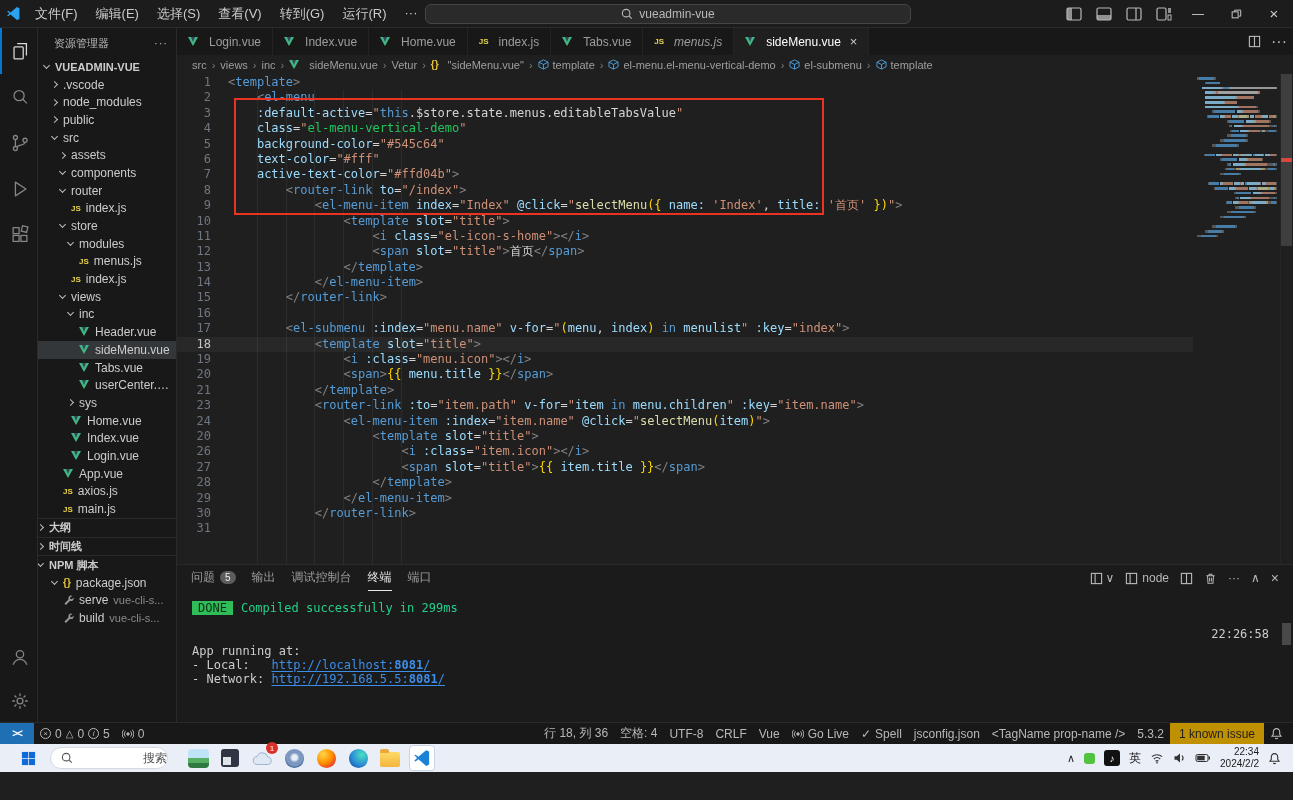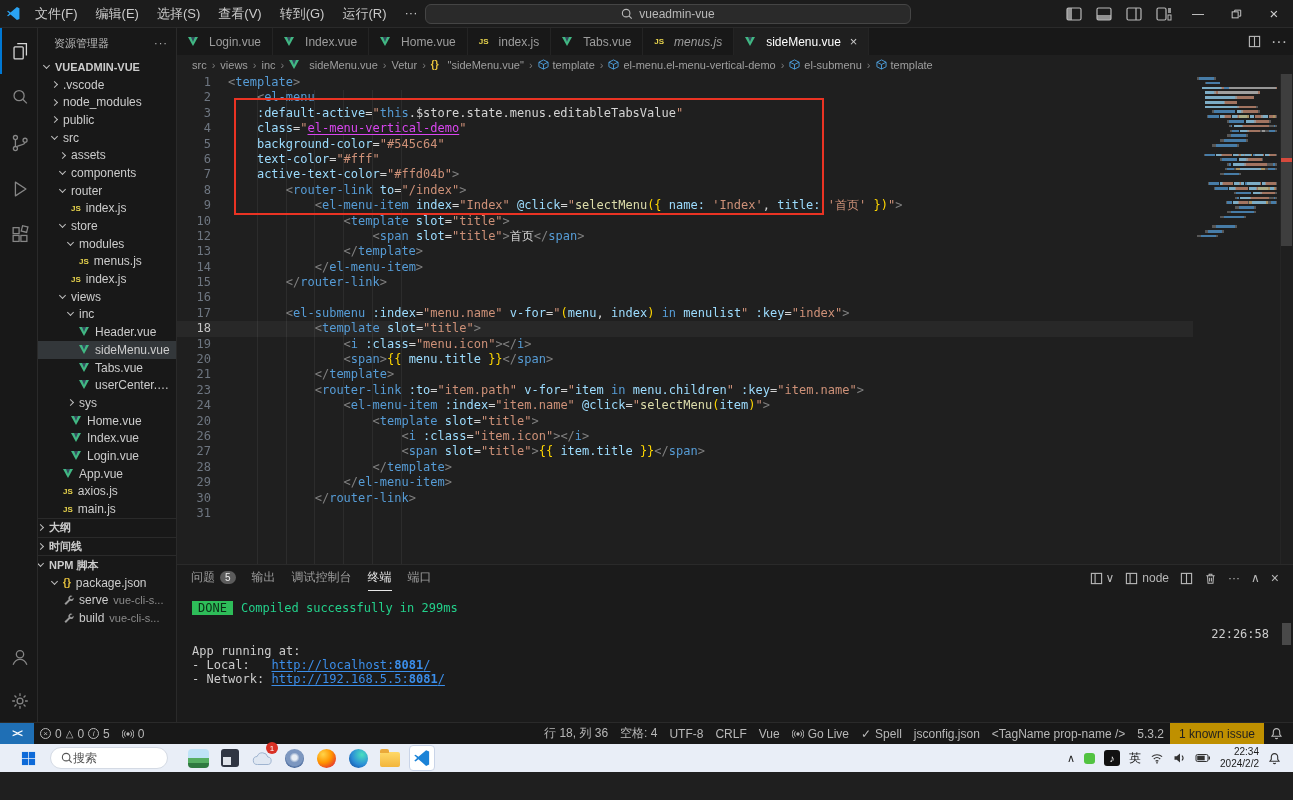--- a/index.html
+++ b/index.html
@@ -76,21 +76,21 @@
   .code-area { flex:1; position:relative; background:#1f1f1f; overflow:hidden;
     font-family:"DejaVu Sans Mono", monospace; font-size:12px; }
   .code-lines { position:absolute; left:0; top:1px; right:100px; }
   .line { height:15.4px; line-height:15.4px; display:flex; white-space:pre; }
   .line.cur { background:rgba(255,255,255,0.045); }
   .ln { width:34px; text-align:right; margin-right:17px; color:#6e7681; flex:none; }
   .line.cur .ln { color:#c6c6c6; }
   .lc { white-space:pre; }
   .p{color:#808080} .t{color:#569cd6} .a{color:#9cdcfe} .s{color:#ce9178}
   .k{color:#569cd6} .w{color:#d4d4d4} .f{color:#dcdcaa} .g{color:#ffd700}
-  .e{color:#9cdcfe} .u{color:#d946ef; text-decoration:underline; text-underline-offset:2px; }
+  .e{color:#9cdcfe} .u{color:#22c55e; text-underline-offset:2px; }
   .guides { position:absolute; left:0; top:0; bottom:0; right:100px; pointer-events:none; }
   .guide { position:absolute; top:16px; bottom:0; width:1px; background:rgba(255,255,255,0.06); }
   .annotation { position:absolute; left:57px; top:24px; width:590px; height:117px;
     border:2px solid #ea3323; z-index:6; pointer-events:none; }
   .minimap { position:absolute; right:16px; top:3px; width:80px; }
   .mm-row { display:flex; height:2.6px; margin-bottom:2.2px; }
   .mm-seg { height:100%; opacity:0.75; }
   .vscroll { position:absolute; right:0; top:0; width:13px; height:100%; background:#1f1f1f; border-left:1px solid #252525; }
   .vthumb { position:absolute; right:1px; top:0; width:11px; height:172px; background:rgba(121,121,121,0.35); }
   .ruler-mark { position:absolute; right:1px; top:84px; width:11px; height:4px; background:#d64a3d; }
@@ -120,21 +120,21 @@
   .st-item { display:flex; align-items:center; gap:4px; padding:0 6px; height:22px; white-space:nowrap; }
   .st-circle { display:inline-flex; width:11px; height:11px; border:1px solid currentColor; border-radius:50%;
     align-items:center; justify-content:center; font-size:8px; line-height:1; }
   .st-right { margin-left:auto; display:flex; align-items:center; }
   .st-warnbadge { background:#bf9000; color:#1f1f1f; height:22px; display:flex; align-items:center; padding:0 9px; }
 
   
   .taskbar { height:28px; background:#e9eef7; display:flex; align-items:center; padding-left:14px; position:relative; }
   .start-btn { width:28px; height:26px; display:flex; align-items:center; justify-content:center; }
   .task-search { width:118px; height:22px; background:#ffffff; border:1px solid #d4dae4; border-radius:12px;
-    display:flex; align-items:center; padding-left:10px; color:#555; font-size:12px; margin:0 14px 0 8px; }
+    display:flex; align-items:center; padding-left:10px; color:#555; font-size:12px; margin:0 14px 0 8px;justify-content:space-between; }
   .task-ic { width:26px; height:26px; display:flex; align-items:center; justify-content:center; margin:0 3px; position:relative; border-radius:4px; }
   .task-ic.active { background:#ffffff; border:1px solid #c9d4e8; }
   .land-thumb { width:21px; height:19px; border-radius:4px;
     background:linear-gradient(180deg,#bfe3f7 0 45%, #55ae62 45% 72%, #2f7a40 72%); }
   .tview { width:18px; height:18px; background:#2f3542; border-radius:3px; position:relative; }
   .tview::after { content:""; position:absolute; left:2px; bottom:2px; width:8px; height:8px; background:#dfe3ea; }
   .cloudwrap { position:relative; }
   .redbadge { position:absolute; top:-3px; right:-3px; width:12px; height:12px; background:#d93025; color:#fff;
     border-radius:50%; font-size:8px; display:flex; align-items:center; justify-content:center; }
   .spiral { width:19px; height:19px; border-radius:50%;
@@ -567,20 +567,21 @@
             <div class="line"><span class="ln">1</span><span class="lc"><span class="p">&lt;</span><span class="t">template</span><span class="p">&gt;</span></span></div>
             <div class="line"><span class="ln">2</span><span class="lc"><span class="w">    </span><span class="p">&lt;</span><span class="t">el-menu</span></span></div>
             <div class="line"><span class="ln">3</span><span class="lc"><span class="w">    </span><span class="a">:default-active</span><span class="w">=</span><span class="s">"</span><span class="k">this</span><span class="w">.$store.state.menus.editableTabsValue</span><span class="s">"</span></span></div>
             <div class="line"><span class="ln">4</span><span class="lc"><span class="w">    </span><span class="a">class</span><span class="w">=</span><span class="s">"</span><span class="u">el-menu-vertical-demo</span><span class="s">"</span></span></div>
             <div class="line"><span class="ln">5</span><span class="lc"><span class="w">    </span><span class="a">background-color</span><span class="w">=</span><span class="s">"#545c64"</span></span></div>
             <div class="line"><span class="ln">6</span><span class="lc"><span class="w">    </span><span class="a">text-color</span><span class="w">=</span><span class="s">"#fff"</span></span></div>
             <div class="line"><span class="ln">7</span><span class="lc"><span class="w">    </span><span class="a">active-text-color</span><span class="w">=</span><span class="s">"#ffd04b"</span><span class="p">&gt;</span></span></div>
             <div class="line"><span class="ln">8</span><span class="lc"><span class="w">        </span><span class="p">&lt;</span><span class="t">router-link</span><span class="w"> </span><span class="a">to</span><span class="w">=</span><span class="s">"/index"</span><span class="p">&gt;</span></span></div>
             <div class="line"><span class="ln">9</span><span class="lc"><span class="w">            </span><span class="p">&lt;</span><span class="t">el-menu-item</span><span class="w"> </span><span class="a">index</span><span class="w">=</span><span class="s">"Index"</span><span class="w"> </span><span class="a">@click</span><span class="w">=</span><span class="s">"</span><span class="f">selectMenu</span><span class="g">({</span><span class="w"> </span><span class="e">name:</span><span class="w"> </span><span class="s">'Index'</span><span class="w">, </span><span class="e">title:</span><span class="w"> </span><span class="s">'首页'</span><span class="w"> </span><span class="g">})</span><span class="s">"</span><span class="p">&gt;</span></span></div>
             <div class="line"><span class="ln">10</span><span class="lc"><span class="w">                </span><span class="p">&lt;</span><span class="t">template</span><span class="w"> </span><span class="a">slot</span><span class="w">=</span><span class="s">"title"</span><span class="p">&gt;</span></span></div>
+            <div class="line"><span class="ln">11</span><span class="lc"><span class="w">                    </span><span class="p">&lt;</span><span class="t">i</span><span class="w"> </span><span class="a">class</span><span class="w">=</span><span class="s">"el-icon-s-home"</span><span class="p">&gt;&lt;/</span><span class="t">i</span><span class="p">&gt;</span></span></div>
             <div class="line"><span class="ln">12</span><span class="lc"><span class="w">                    </span><span class="p">&lt;</span><span class="t">span</span><span class="w"> </span><span class="a">slot</span><span class="w">=</span><span class="s">"title"</span><span class="p">&gt;</span><span class="w">首页</span><span class="p">&lt;/</span><span class="t">span</span><span class="p">&gt;</span></span></div>
             <div class="line"><span class="ln">13</span><span class="lc"><span class="w">                </span><span class="p">&lt;/</span><span class="t">template</span><span class="p">&gt;</span></span></div>
             <div class="line"><span class="ln">14</span><span class="lc"><span class="w">            </span><span class="p">&lt;/</span><span class="t">el-menu-item</span><span class="p">&gt;</span></span></div>
             <div class="line"><span class="ln">15</span><span class="lc"><span class="w">        </span><span class="p">&lt;/</span><span class="t">router-link</span><span class="p">&gt;</span></span></div>
             <div class="line"><span class="ln">16</span><span class="lc"></span></div>
             <div class="line"><span class="ln">17</span><span class="lc"><span class="w">        </span><span class="p">&lt;</span><span class="t">el-submenu</span><span class="w"> </span><span class="a">:index</span><span class="w">=</span><span class="s">"menu.name"</span><span class="w"> </span><span class="a">v-for</span><span class="w">=</span><span class="s">"</span><span class="g">(</span><span class="e">menu</span><span class="w">,</span><span class="e"> index</span><span class="g">)</span><span class="w"> </span><span class="k">in</span><span class="e"> menulist</span><span class="s">"</span><span class="w"> </span><span class="a">:key</span><span class="w">=</span><span class="s">"index"</span><span class="p">&gt;</span></span></div>
             <div class="line cur"><span class="ln">18</span><span class="lc"><span class="w">            </span><span class="p">&lt;</span><span class="t">template</span><span class="w"> </span><span class="a">slot</span><span class="w">=</span><span class="s">"title"</span><span class="p">&gt;</span></span></div>
             <div class="line"><span class="ln">19</span><span class="lc"><span class="w">                </span><span class="p">&lt;</span><span class="t">i</span><span class="w"> </span><span class="a">:class</span><span class="w">=</span><span class="s">"menu.icon"</span><span class="p">&gt;&lt;/</span><span class="t">i</span><span class="p">&gt;</span></span></div>
             <div class="line"><span class="ln">20</span><span class="lc"><span class="w">                </span><span class="p">&lt;</span><span class="t">span</span><span class="p">&gt;</span><span class="g">{{</span><span class="e"> menu.title </span><span class="g">}}</span><span class="p">&lt;/</span><span class="t">span</span><span class="p">&gt;</span></span></div>
             <div class="line"><span class="ln">21</span><span class="lc"><span class="w">            </span><span class="p">&lt;/</span><span class="t">template</span><span class="p">&gt;</span></span></div>

